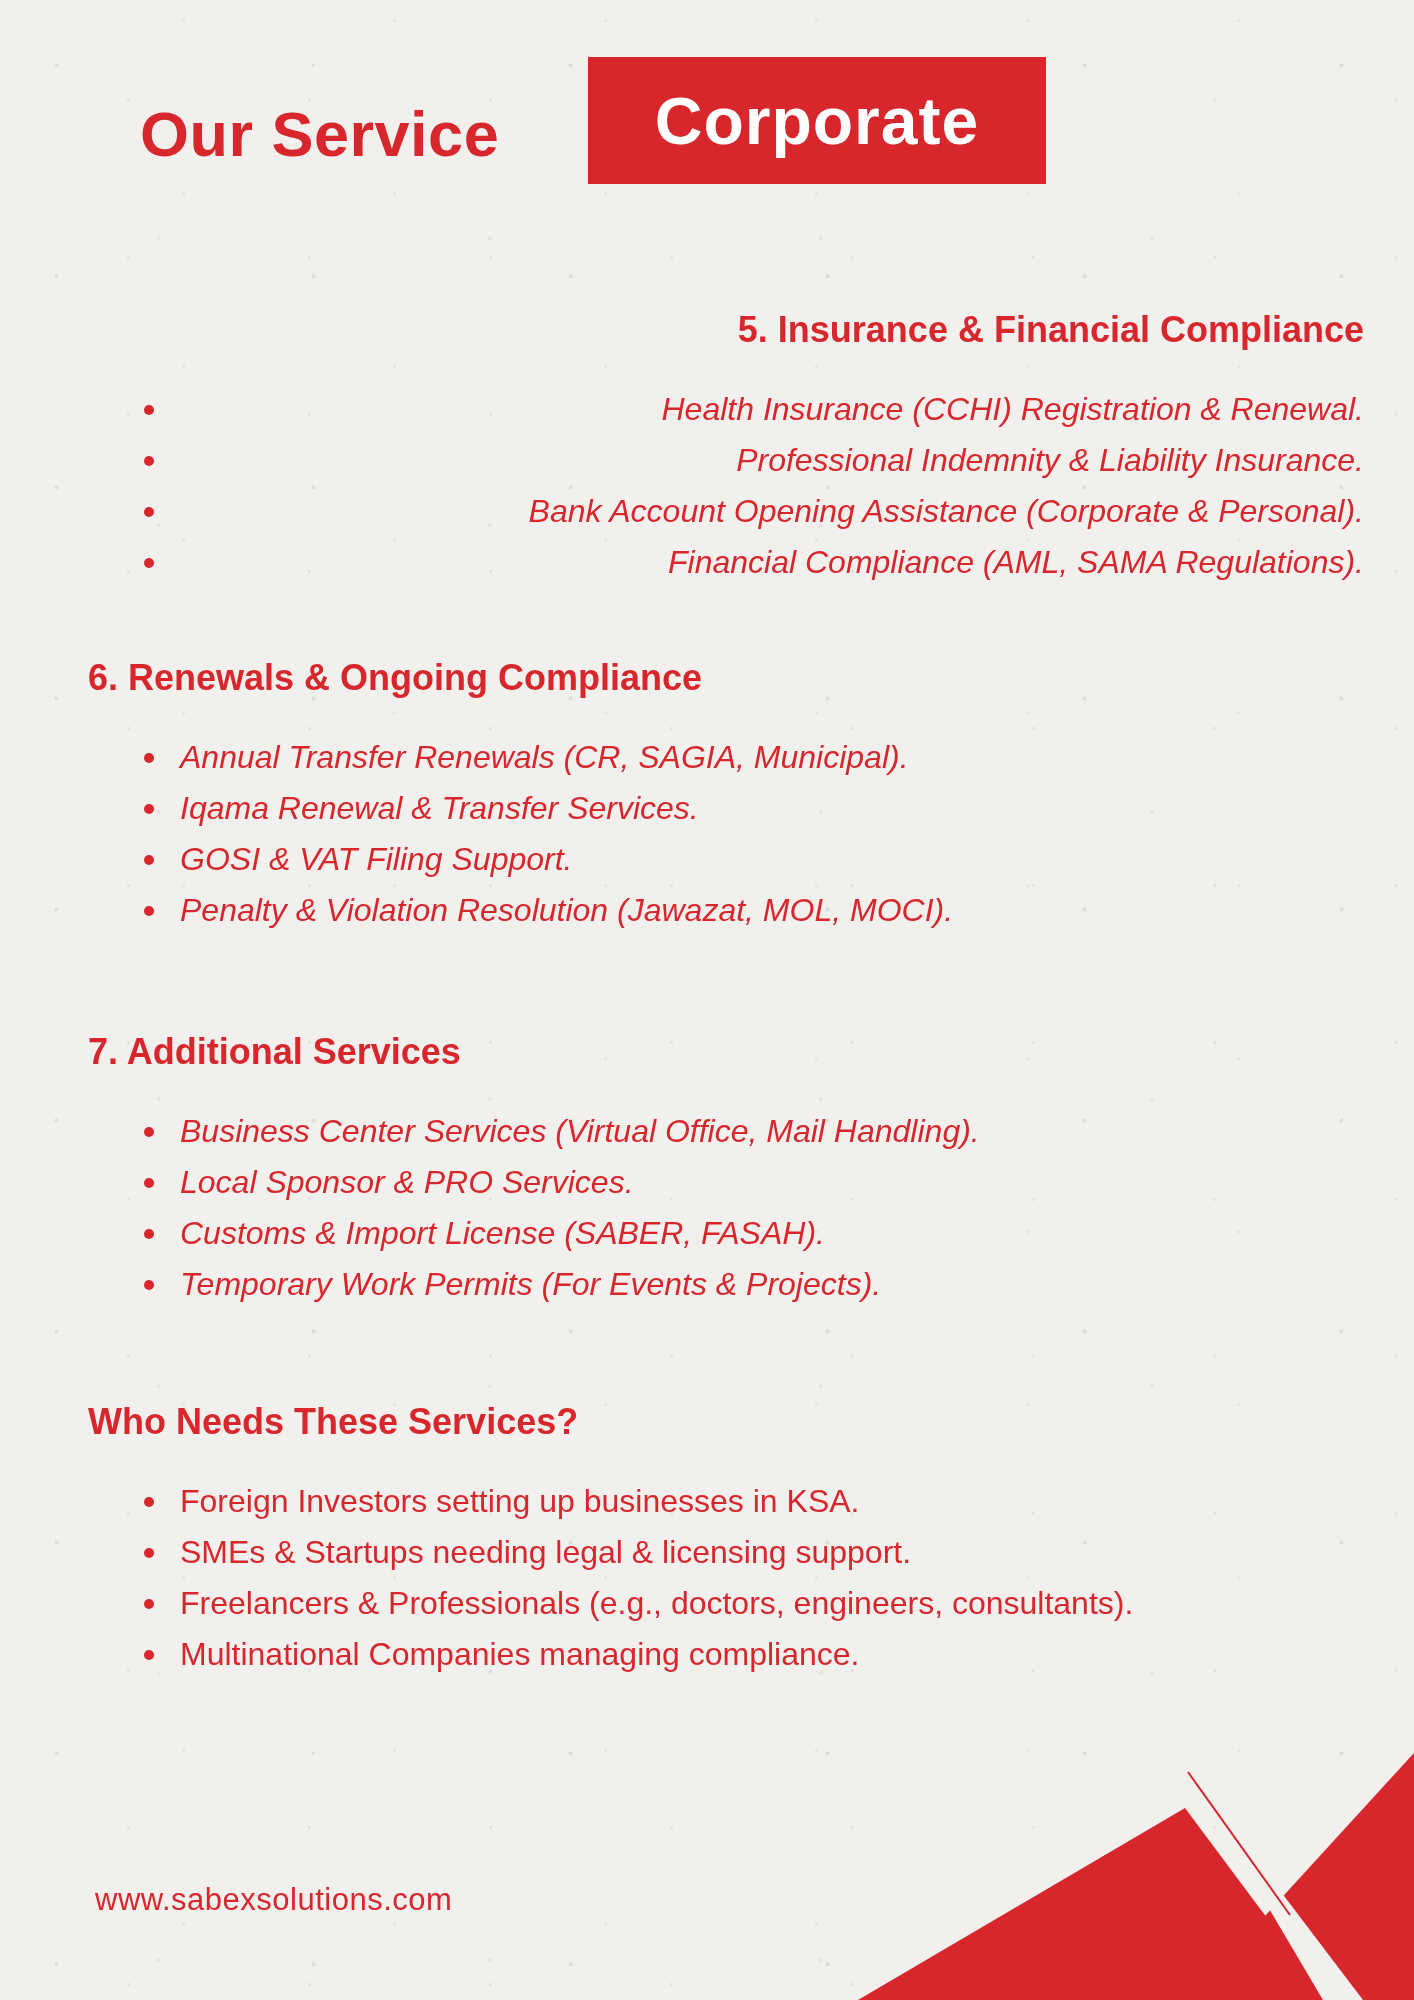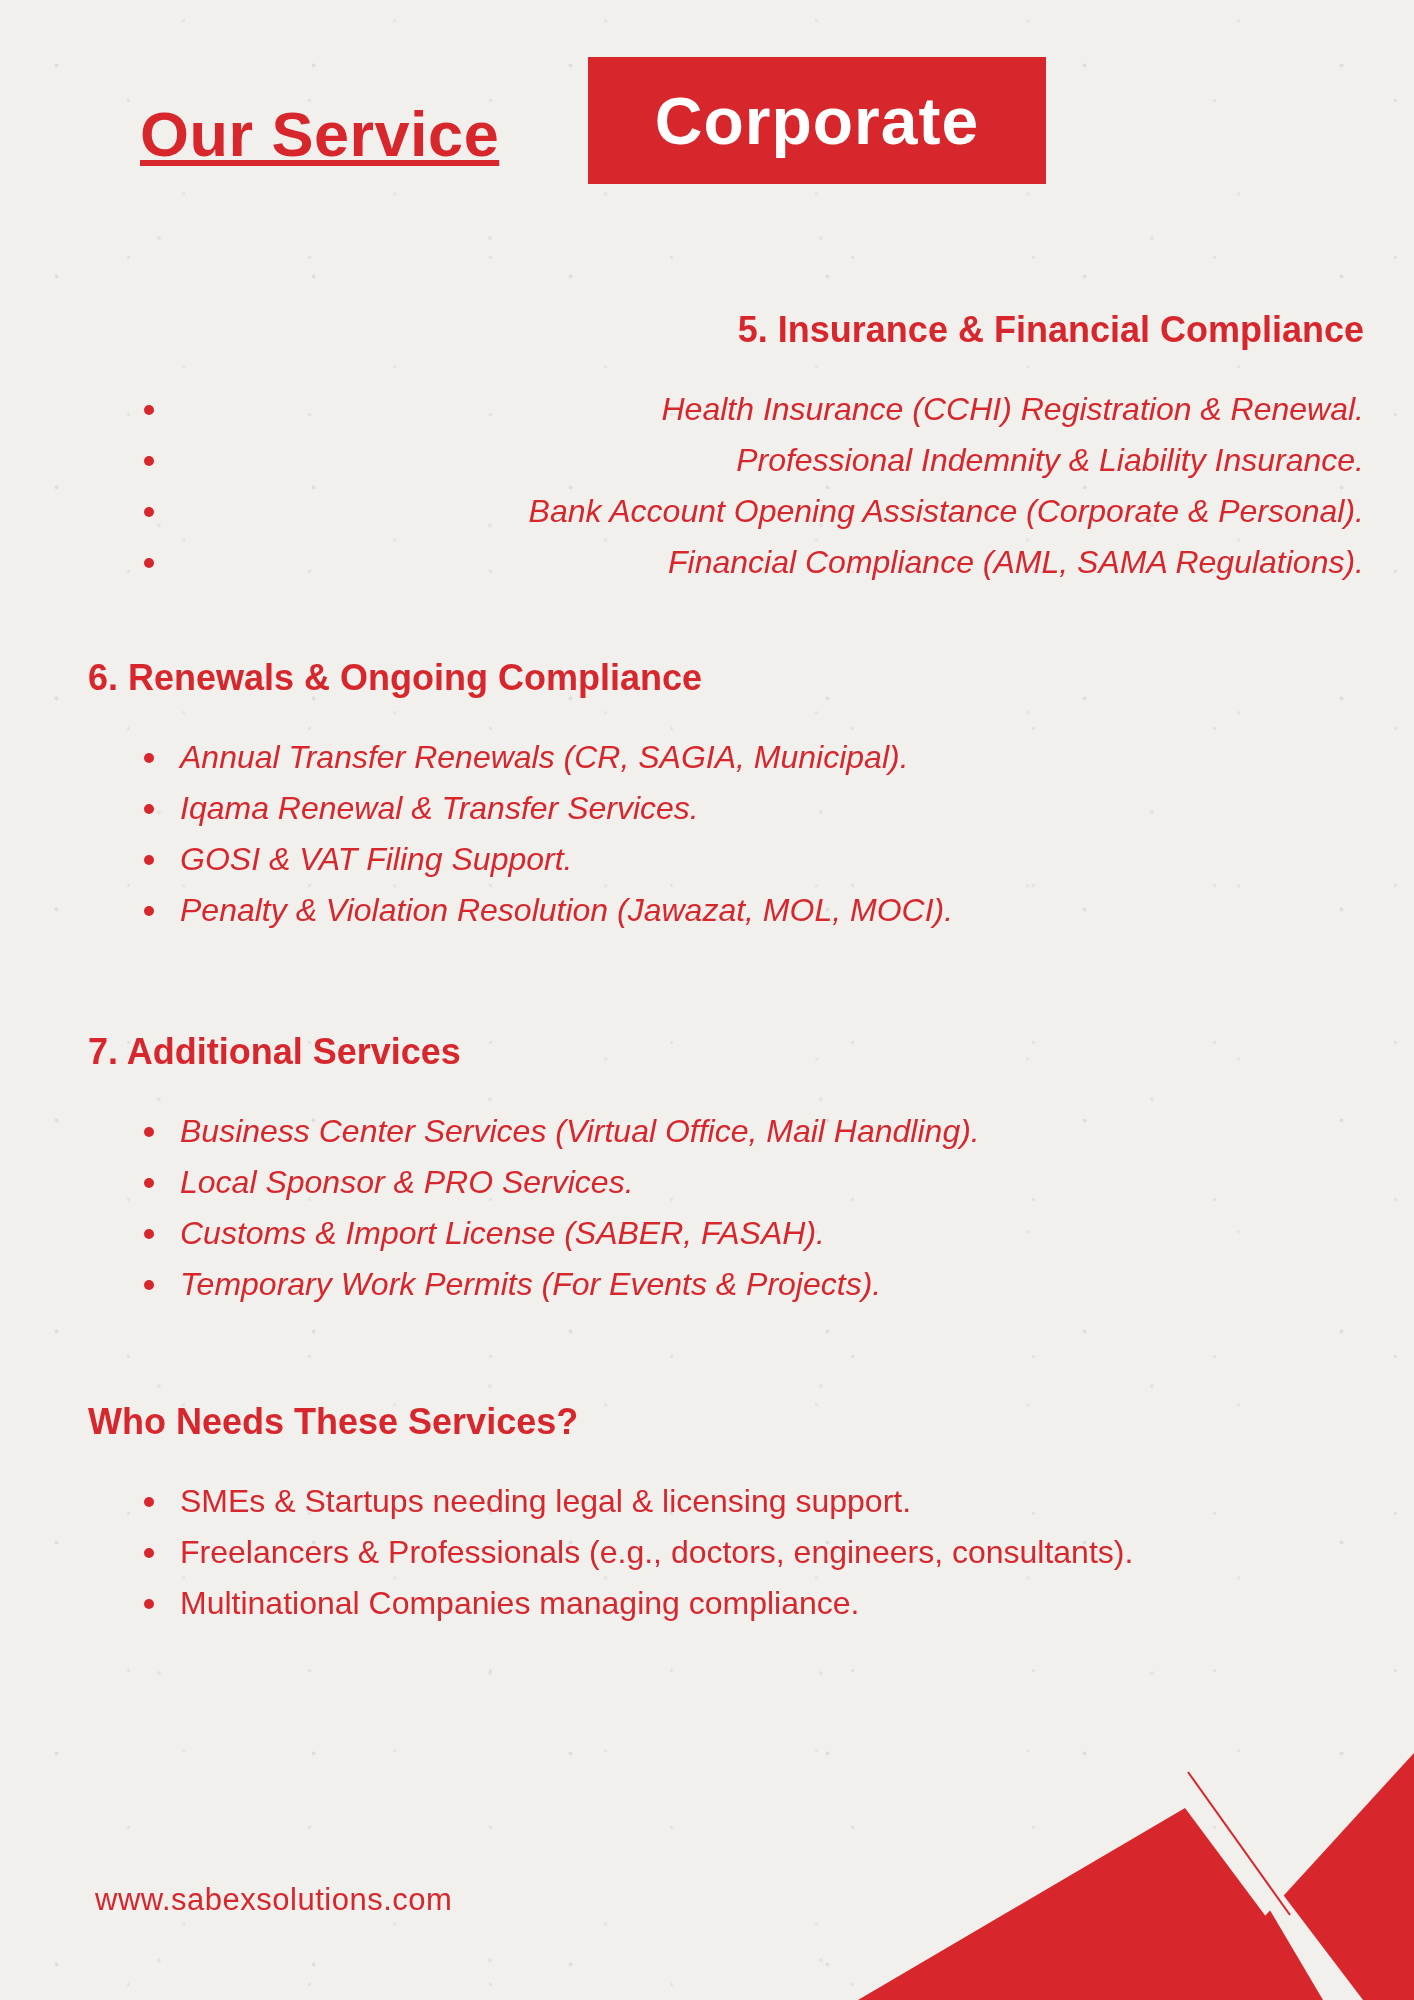--- a/index.html
+++ b/index.html
@@ -25,21 +25,20 @@
   
   .header-title {
     position: absolute;
     left: 140px;
     top: 98px;
     font-size: 63px;
     font-weight: bold;
     letter-spacing: 0.5px;
     color: var(--accent, #d8262d);
     white-space: nowrap;
-    text-decoration: underline;
   }
   .badge {
     position: absolute;
     left: 588px;
     top: 57px;
     width: 458px;
     height: 127px;
     background: var(--accent, #d8262d);
     color: var(--badge_text, #ffffff);
     display: flex;
@@ -155,20 +154,21 @@
         <li>Business Center Services (Virtual Office, Mail Handling).</li>
         <li>Local Sponsor &amp; PRO Services.</li>
         <li>Customs &amp; Import License (SABER, FASAH).</li>
         <li>Temporary Work Permits (For Events &amp; Projects).</li>
       </ul>
     </section>
 
     <section class="svc s4">
       <h2>Who Needs These Services?</h2>
       <ul>
+        <li>Foreign Investors setting up businesses in KSA.</li>
         <li>SMEs &amp; Startups needing legal &amp; licensing support.</li>
         <li>Freelancers &amp; Professionals (e.g., doctors, engineers, consultants).</li>
         <li>Multinational Companies managing compliance.</li>
       </ul>
     </section>
 
   </div>
 
   <div class="footer">www.sabexsolutions.com</div>
 

